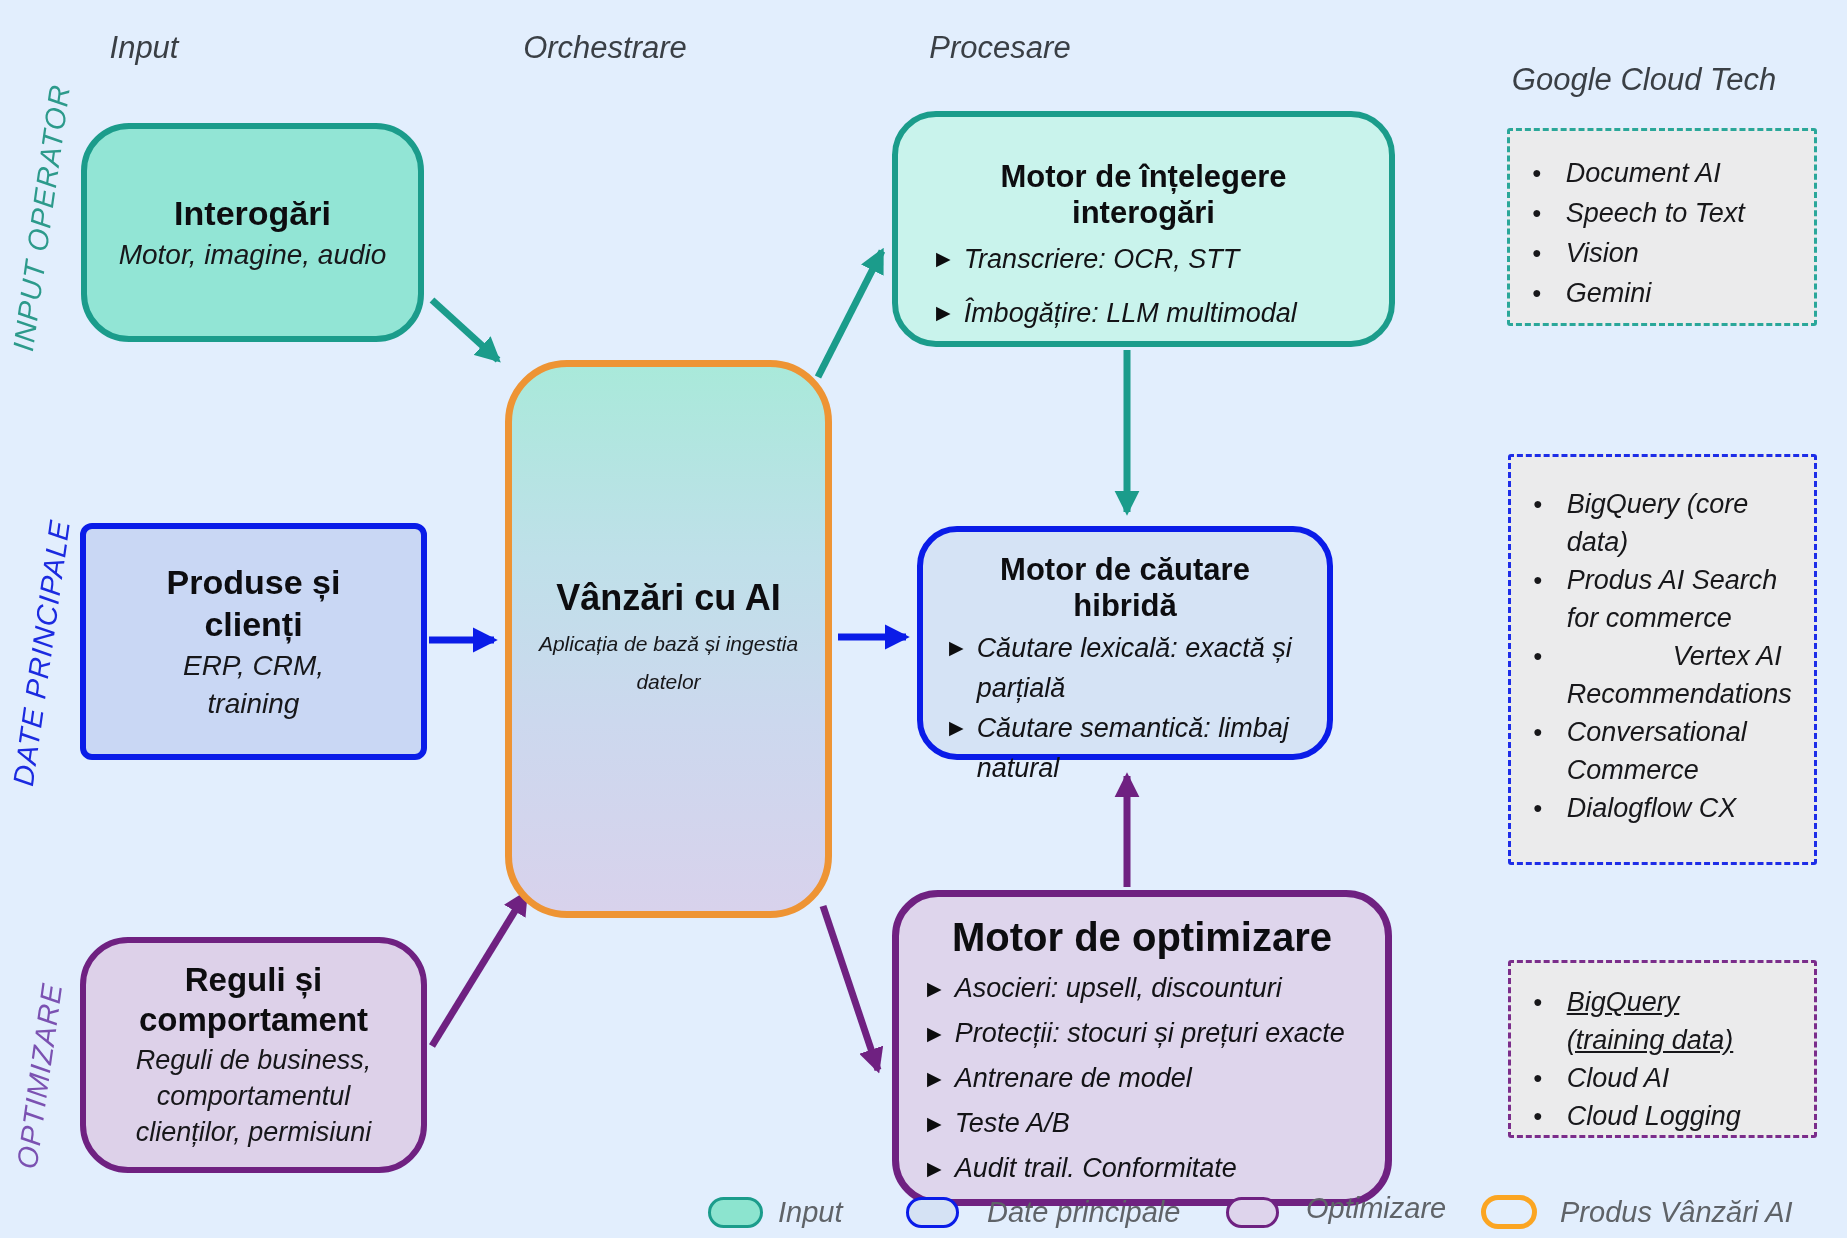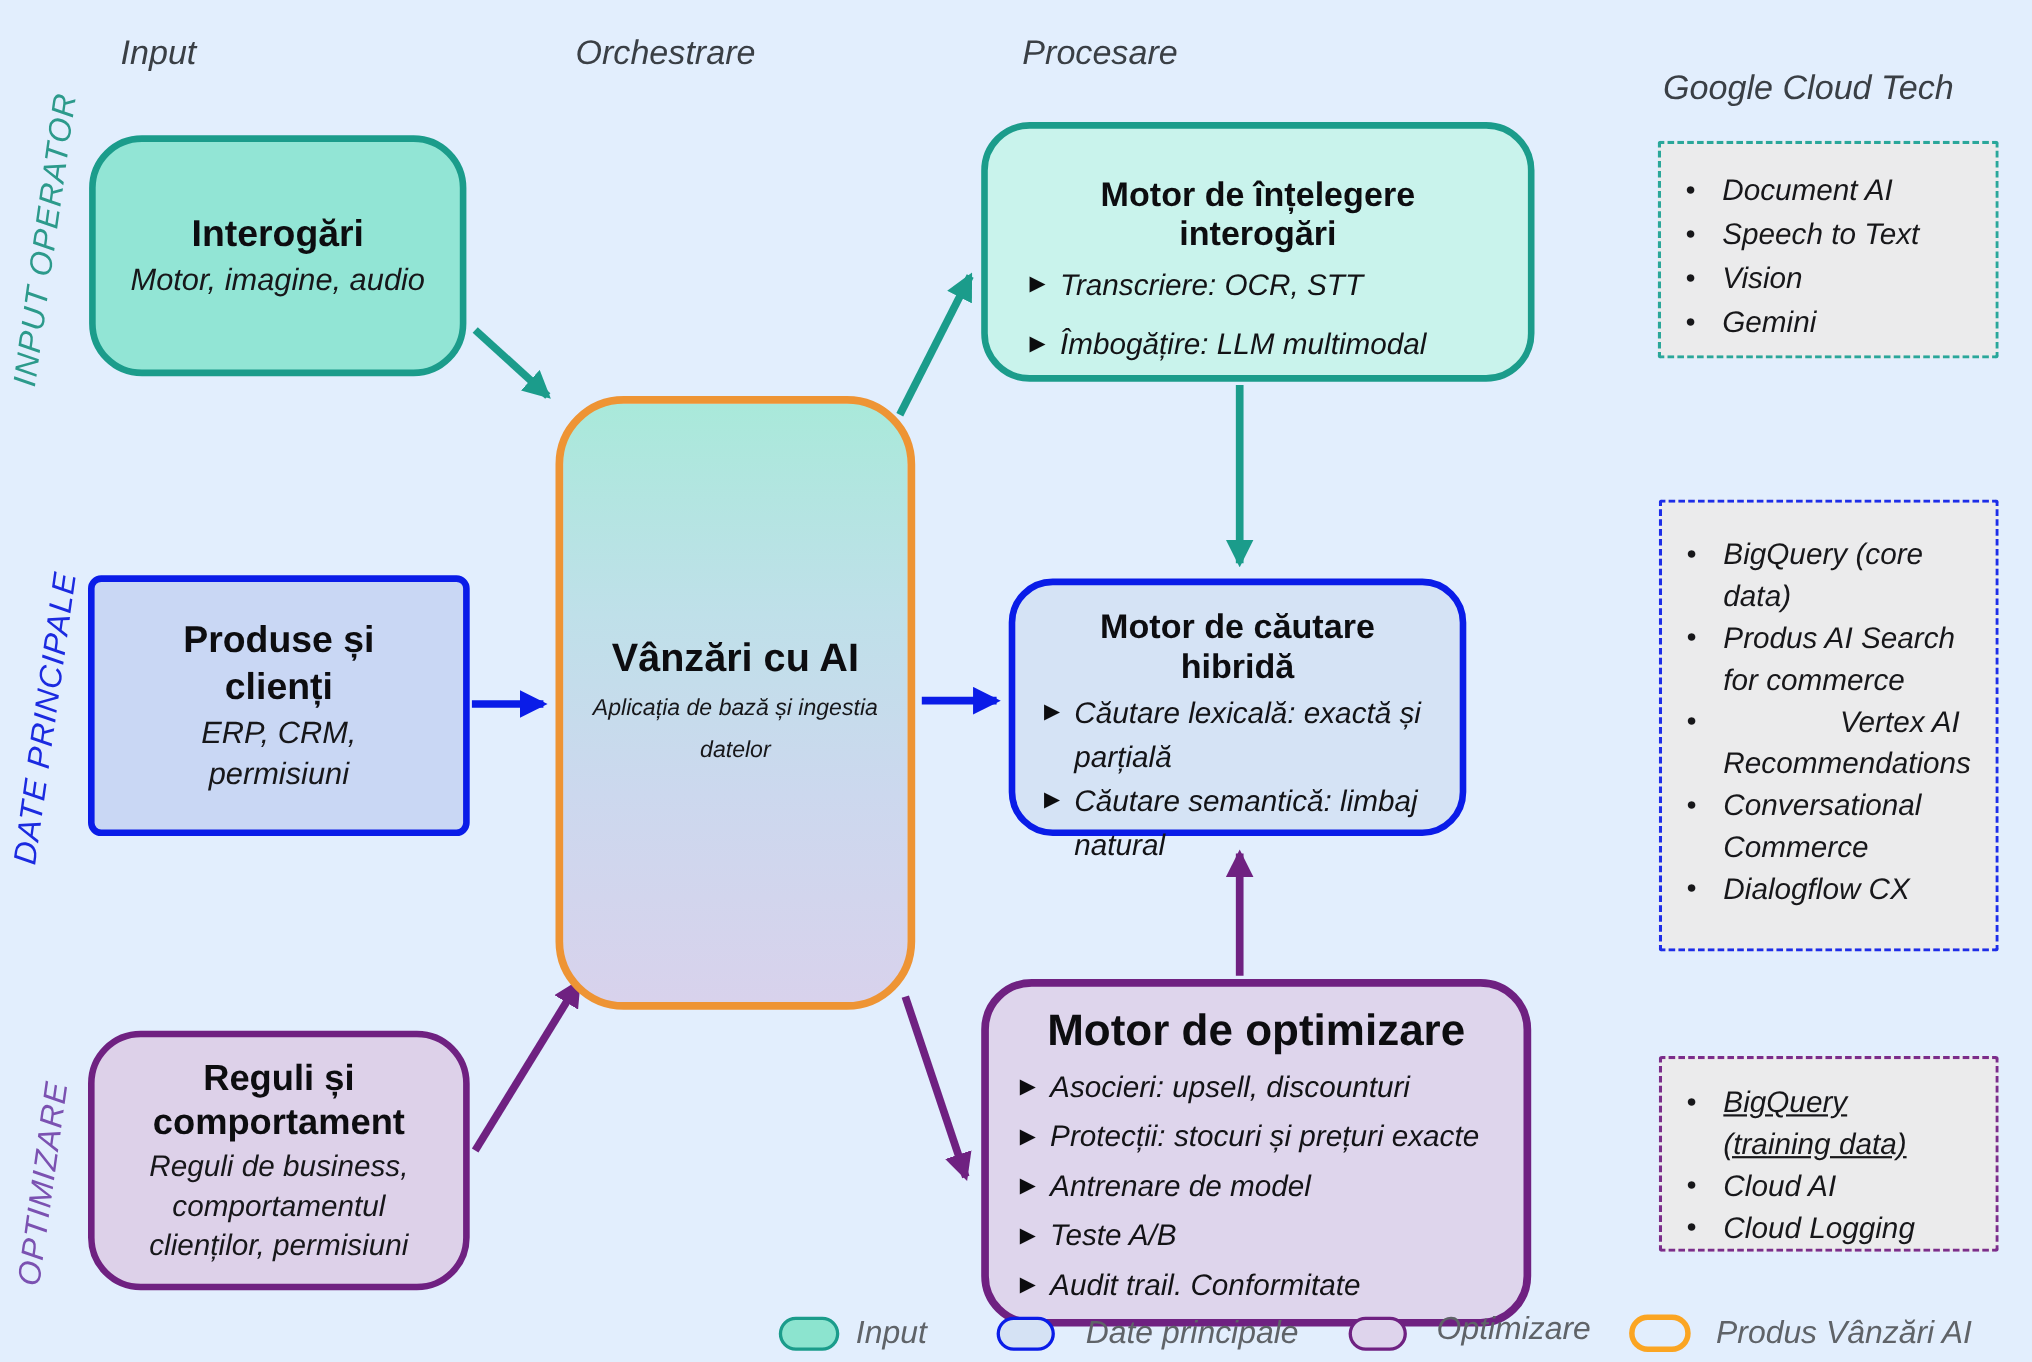--- a/index.html
+++ b/index.html
@@ -99,21 +99,21 @@
     <path class="a-purple" d="M1127,887 L1127,776" marker-end="url(#m-purple)"></path>
   </svg>
 
   <div class="node" style="left:81px;top:111px;width:343px;height:219px;border:6px solid #1b9c8b;border-radius:48px;background:#92e5d5;justify-content:center;padding:10px 20px;margin-top:12px;">
     <div class="title" style="font-size:34px;">Interogări</div>
     <div class="subtitle" style="font-size:28px;margin-top:6px;">Motor, imagine, audio</div>
   </div>
 
   <div class="node" style="left:80px;top:523px;width:347px;height:237px;border:6px solid #0a1ce8;border-radius:12px;background:#c9d7f4;justify-content:center;padding:8px 20px;">
     <div class="title" style="font-size:34px;line-height:42px;width:250px;">Produse și clienți</div>
-    <div class="subtitle" style="font-size:28px;line-height:38px;width:210px;margin-top:2px;">ERP, CRM, permisiuni</div>
+    <div class="subtitle" style="font-size:28px;line-height:38px;width:210px;margin-top:2px;">ERP, CRM, training</div>
   </div>
 
   <div class="node" style="left:80px;top:937px;width:347px;height:236px;border:6px solid #6f2181;border-radius:48px;background:#ddd1e9;justify-content:center;padding:6px 18px;">
     <div class="title" style="font-size:33px;line-height:40px;width:280px;">Reguli și comportament</div>
     <div class="subtitle" style="font-size:27px;line-height:36px;width:290px;margin-top:2px;">Reguli de business, comportamentul clienților, permisiuni</div>
   </div>
 
   <div class="node" style="left:505px;top:360px;width:327px;height:558px;border:7px solid #ee9434;border-radius:62px;background:linear-gradient(180deg,#a9e9da 0%,#bfe0e9 35%,#ccd8ee 65%,#d8d2ec 100%);justify-content:center;padding:10px 24px;">
     <div class="title" style="font-size:36px;">Vânzări cu AI</div>
     <div class="subtitle" style="font-size:21px;line-height:38px;width:260px;margin-top:6px;">Aplicația de bază și ingestia datelor</div>

